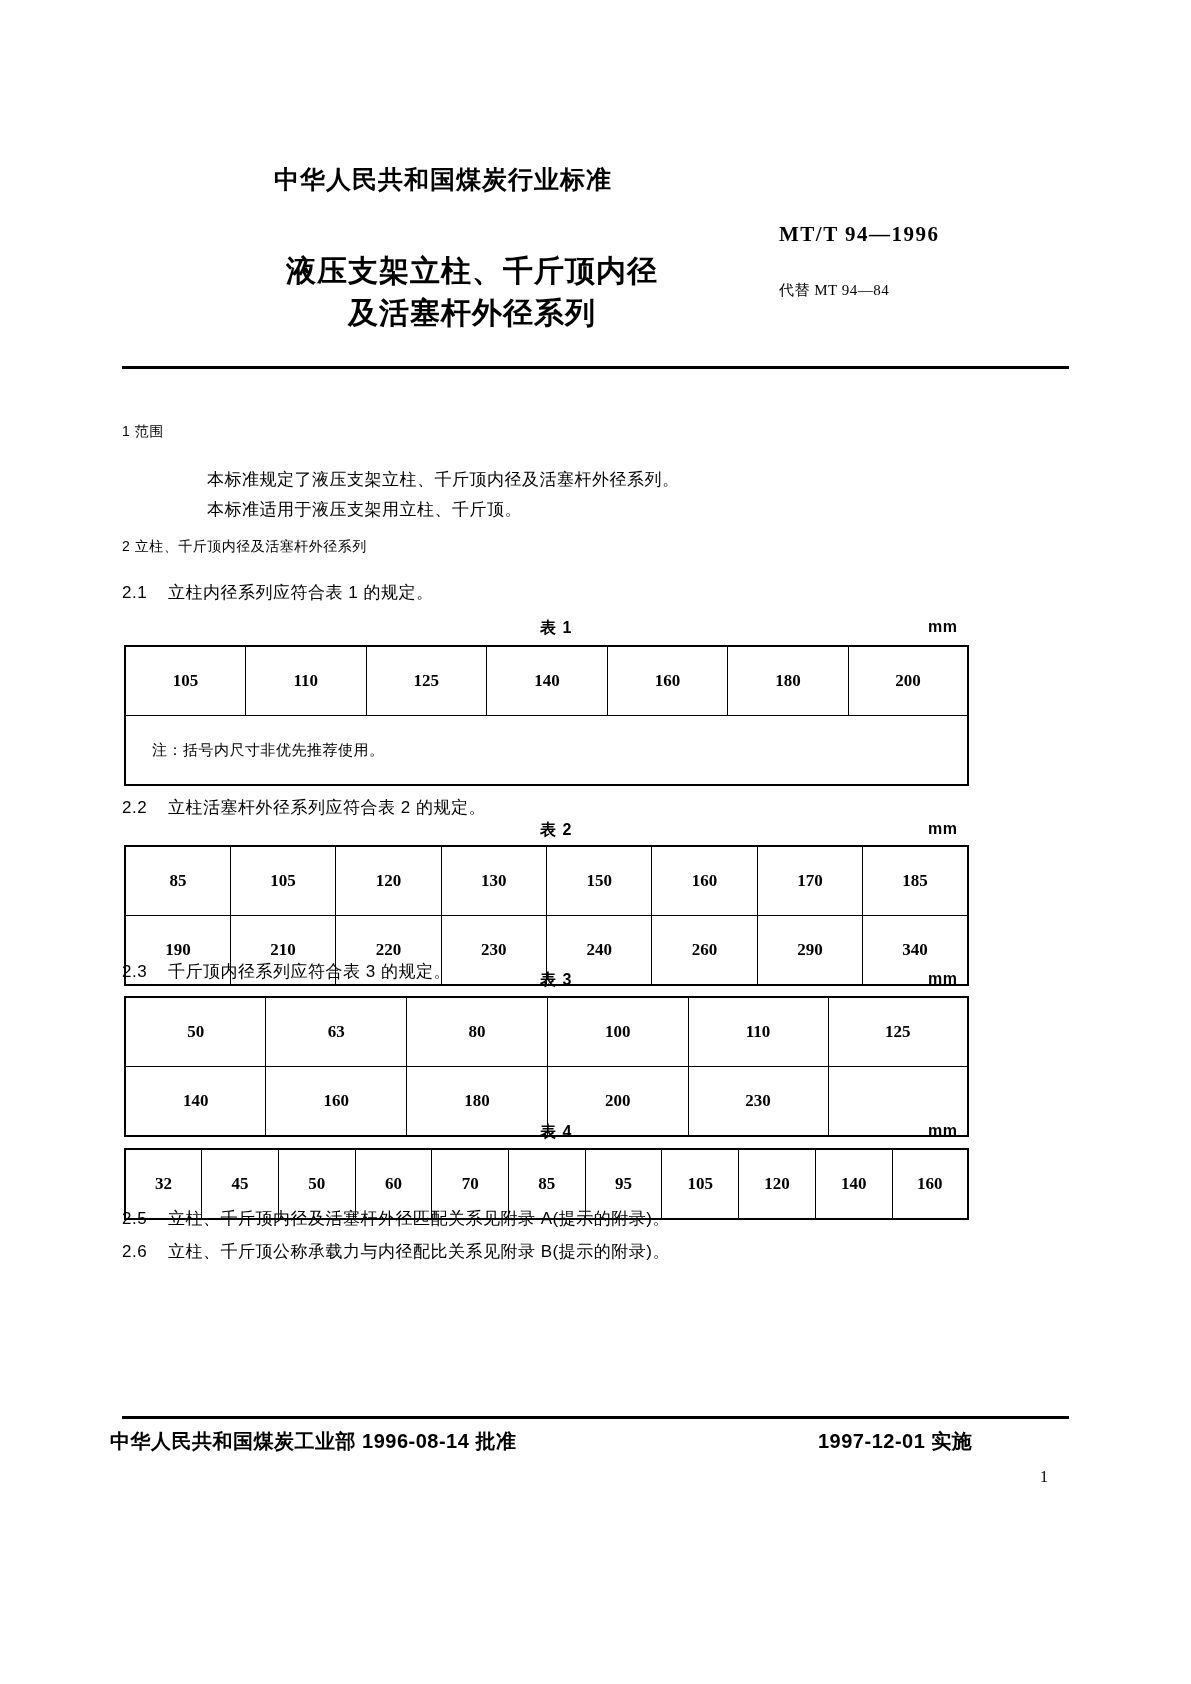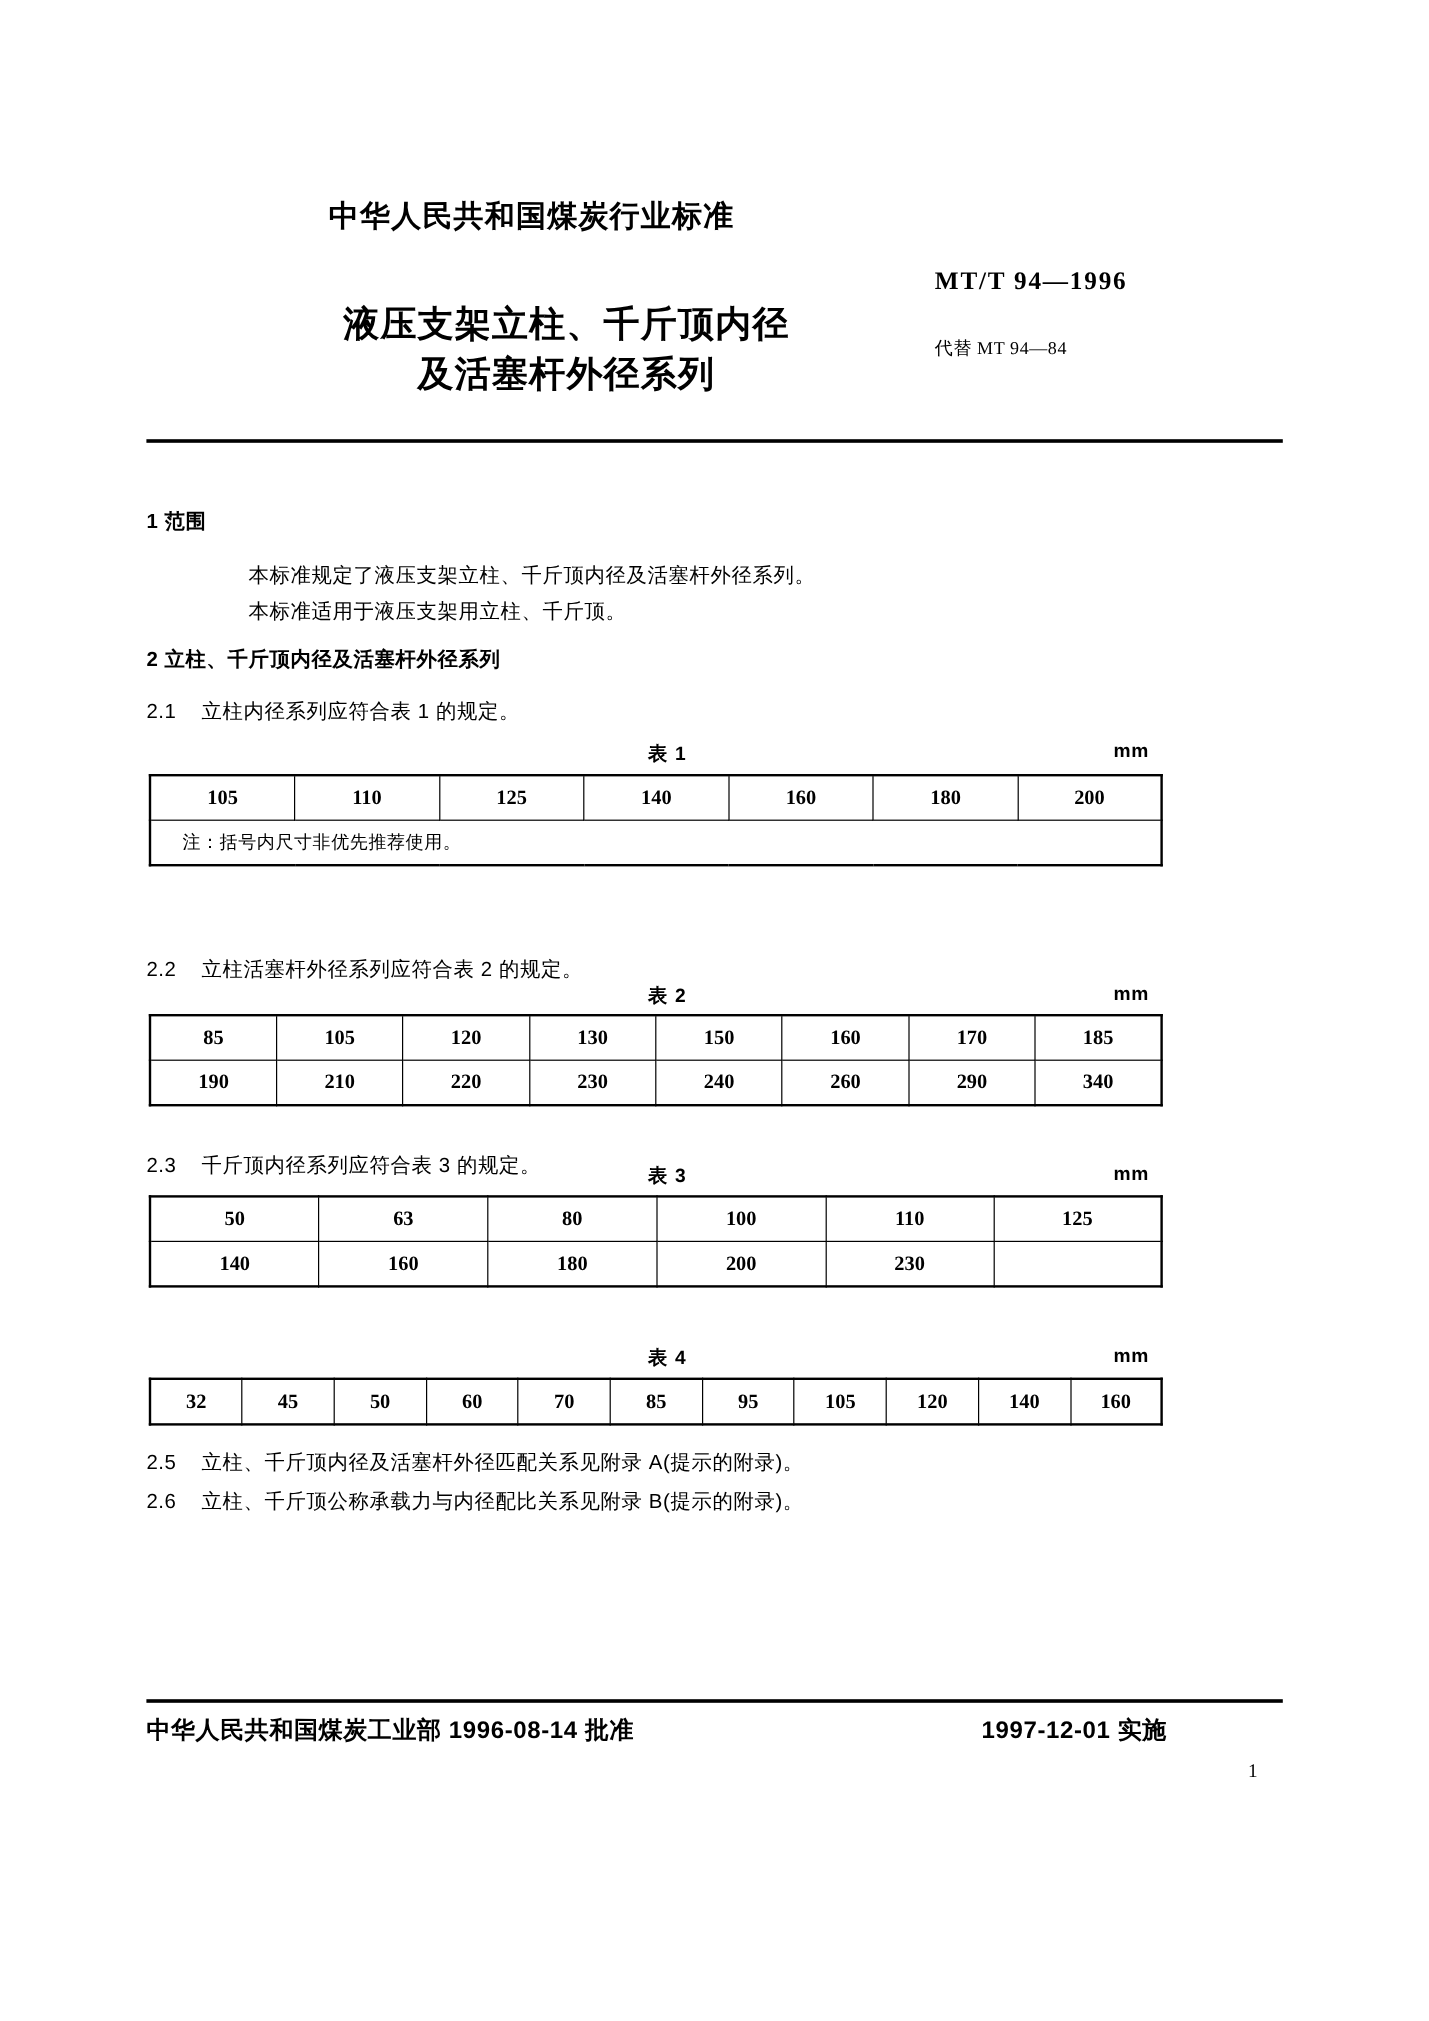--- a/index.html
+++ b/index.html
@@ -69,22 +69,22 @@
     top: 366px;
     width: 947px;
     height: 0;
     border-top: 3px solid #000;
   }
 
   
   .sec-h {
     position: absolute;
     font-family: "Liberation Sans", "DejaVu Sans", sans-serif;
-    font-weight: bold;
-    font-size: 17px;
+    font-weight: normal;
+    font-size: 14px;
     letter-spacing: 0.5px;
     white-space: nowrap;
   }
   .para {
     position: absolute;
     font-family: "Liberation Sans", "DejaVu Sans", sans-serif;
     font-size: 17px;
     letter-spacing: 0.5px;
     white-space: nowrap;
     margin-left: 44px;
@@ -122,21 +122,21 @@
     table-layout: fixed;
     border: 2px solid #000;
   }
   table.dt td {
     border: 1px solid #000;
     text-align: center;
     font-family: "Liberation Serif", "DejaVu Serif", serif;
     font-weight: bold;
     font-size: 17px;
     height: 36px;
-    padding: 0;
+    padding: 16px;
   }
   table.dt td.note {
     text-align: left;
     font-family: "Liberation Sans", "DejaVu Sans", sans-serif;
     font-weight: normal;
     font-size: 15px;
     padding-left: 26px;
     letter-spacing: 0.5px;
   }
   table.dt td.empty { }
@@ -145,21 +145,21 @@
   .rule-bot {
     position: absolute;
     left: 122px;
     top: 1416px;
     width: 947px;
     height: 0;
     border-top: 3px solid #000;
   }
   .foot-left {
     position: absolute;
-    left: 122px;
+    left: 110px;
     top: 1428px;
     font-family: "Liberation Sans", "DejaVu Sans", sans-serif;
     font-weight: bold;
     font-size: 20px;
     letter-spacing: 0.5px;
     white-space: nowrap;
   }
   .foot-right {
     position: absolute;
     left: 818px;

